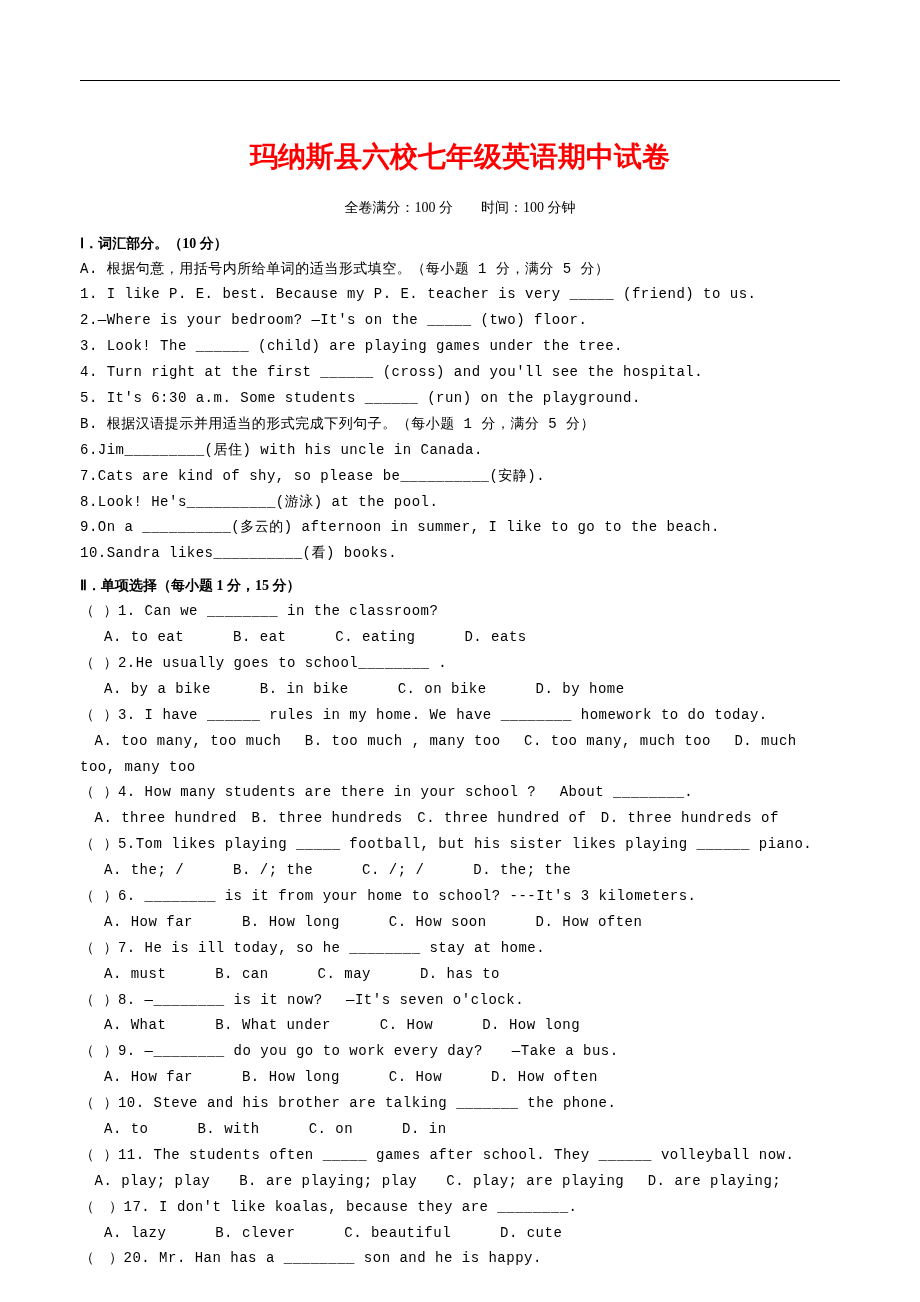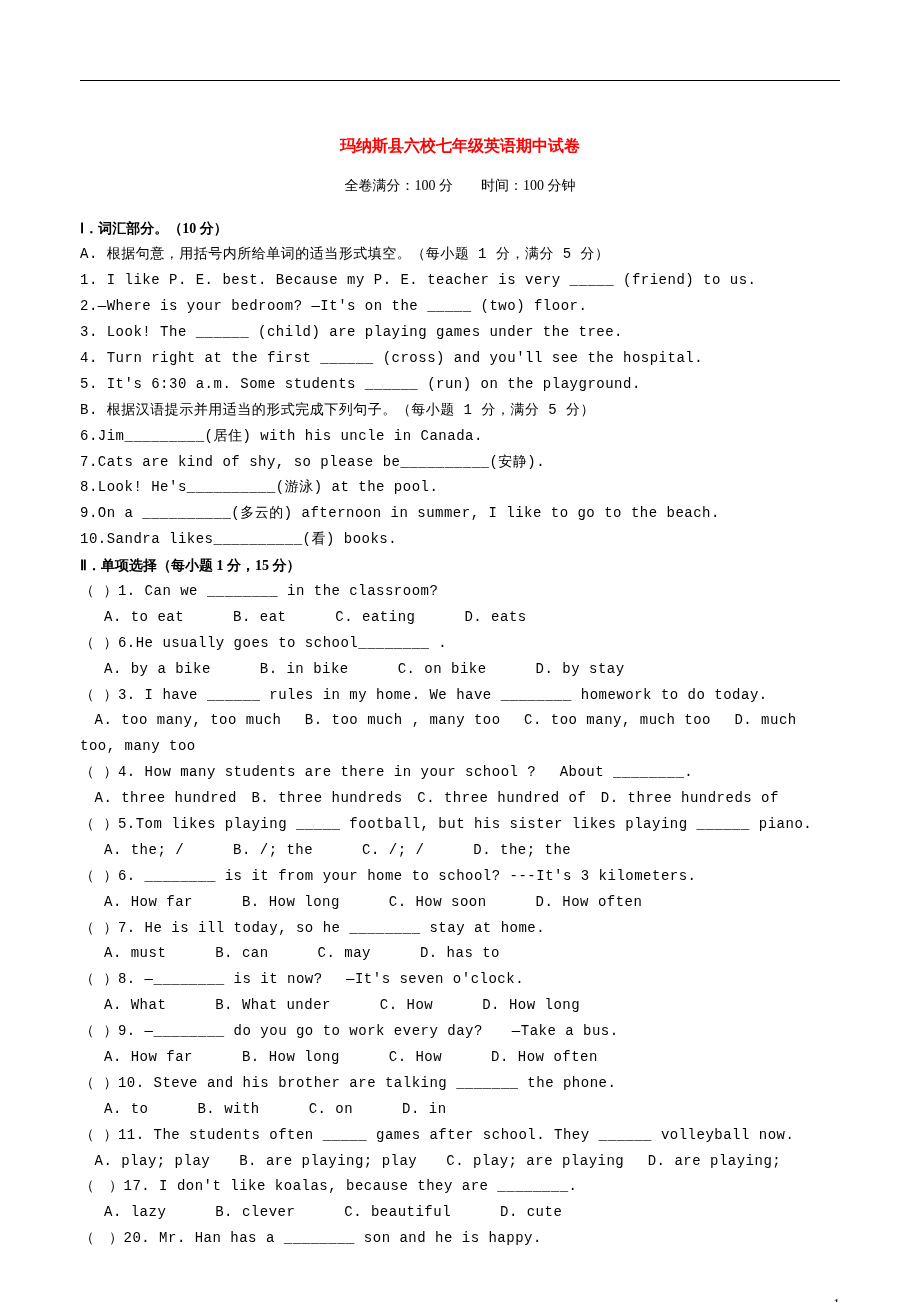--- a/index.html
+++ b/index.html
@@ -12,31 +12,32 @@
       line-height: 1.85;
       color: #000;
     }
     .top-line {
       border-top: 1px solid #000;
       margin-bottom: 50px;
     }
     h1 {
       text-align: center;
       color: #ff0000;
-      font-size: 16px;
+      font-size: 28px;
       font-weight: bold;
       margin: 0 0 12px 0;
       font-family: "SimSun", serif;
     }
     .sub {
       text-align: center;
-      margin-bottom: 18px;
+      margin-bottom: 10px;
     }
     .section-title {
       font-weight: bold;
+      margin-top: 6px;
     }
     .line {
       letter-spacing: 0.5px;
     }
     .page-num {
       text-align: right;
       margin-top: 40px;
       font-size: 14px;
     }
     .tt {
@@ -77,26 +78,26 @@
 <div class="section-title">Ⅱ．单项选择（每小题 1 分，15 分）</div>
 
 <div class="line tt">（  ）1. Can we ________ in the classroom?</div>
 <div class="opts tt">
   <span>A. to eat</span>
   <span>B. eat</span>
   <span>C. eating</span>
   <span>D. eats</span>
 </div>
 
-<div class="line tt">（  ）6.He usually goes to school________ .</div>
+<div class="line tt">（  ）2.He usually goes to school________ .</div>
 <div class="opts tt">
   <span>A. by a bike</span>
   <span>B. in bike</span>
   <span>C. on bike</span>
-  <span>D. by stay</span>
+  <span>D. by home</span>
 </div>
 
 <div class="line tt">（  ）3. I have ______ rules in my home. We have ________ homework to do today.</div>
 <div class="line tt">　A. too many, too much　 B. too much , many too　 C. too many, much too　 D. much too, many too</div>
 
 <div class="line tt">（  ）4. How many students are there in your school ?　 About ________.</div>
 <div class="line tt">　A. three hundred　B. three hundreds　C. three hundred of　D. three hundreds of</div>
 
 <div class="line tt">（  ）5.Tom likes playing _____ football, but his sister likes playing ______ piano.</div>
 <div class="opts tt">

